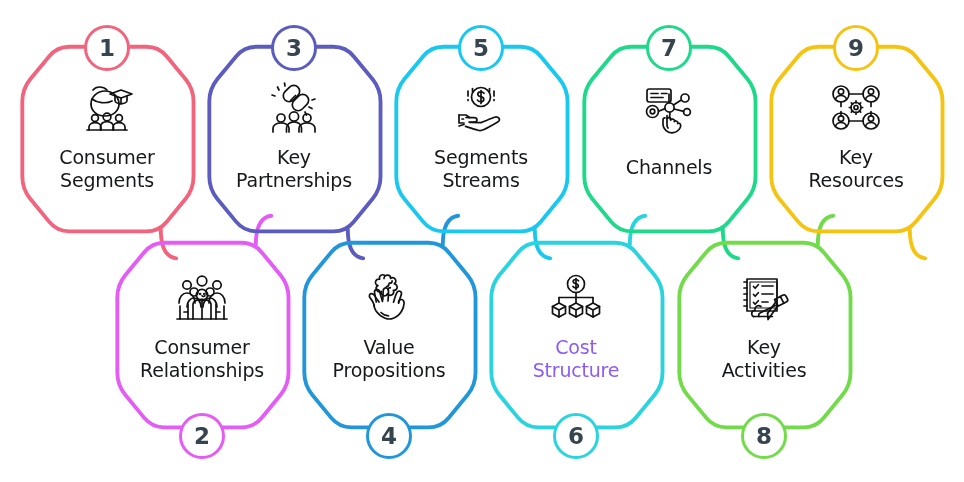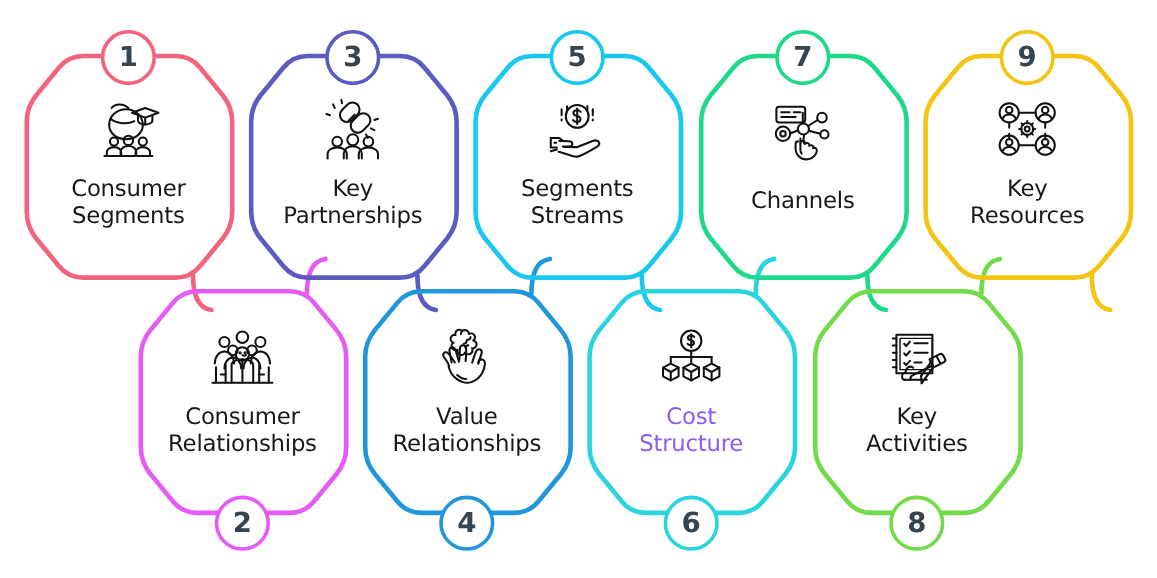--- a/index.html
+++ b/index.html
@@ -148,21 +148,21 @@
       <path d="M28 18c0-1.3 1-2.3 2.3-2.3"></path>
       <path d="M19 30c-2-3-4-6-5.5-7.5-1.4-1.4-3.3-1.1-4 .3-.6 1.3.2 2.6 1.2 3.8 1.4 1.7 3 4.3 3.6 6.6"></path>
       <path d="M22.5 29.5c-1-3.3-2.2-7.2-2.8-9.6-.5-2-2.3-2.8-3.6-2.3-1.3.5-1.8 1.9-1.5 3.4.4 2.4 1.3 6.5 1.7 9"></path>
       <path d="M28 29c.3-3.5.6-7.8.5-10.2-.1-2-1.6-3.2-3-3-1.4.2-2.2 1.4-2.3 3-.1 2.5-.3 6.6-.4 9.2"></path>
       <path d="M33.5 30.2c1-3.3 2.2-7.2 3.2-9.3.8-1.8 2.6-2.2 3.7-1.5 1.1.7 1.3 2.1.8 3.5-.8 2.3-2 6-2.6 8.3"></path>
       <path d="M13.8 33.5c.6 2.2 1.4 4.4 2.6 6 2.3 3.1 5.6 5.5 8.8 6.7 2.6 1 5.6 1 8.2 0 3.4-1.3 6.4-3.9 8.3-7.2 1.4-2.4 2.2-5 2.4-7.6.2-2.2-1-3.8-2.6-3.9-1.5-.1-2.7 1-3 2.6"></path>
       <path d="M21 40.5c2 2 4.6 3.3 7.5 3.3"></path>
     </svg>
       </div>
       <div class="label" style="color: rgb(23, 24, 26); top: 92px;">Value
-Relationships</div>
+Propositions</div>
     </div>
     <div class="hexwrap" style="left: 392px; top: 48px; width: 178px; height: 192px;">
       <svg class="hexsvg" width="238" height="252" viewBox="-6 -34 238 262" style="left: -6px; top: -34px;">
         <path d="M 27.8 10.1 Q 36.0 0.0 49.0 0.0 L 129.0 0.0 Q 142.0 0.0 150.2 10.1 L 169.8 33.9 Q 178.0 44.0 178.0 57.0 L 178.0 135.0 Q 178.0 148.0 169.8 158.1 L 150.2 181.9 Q 142.0 192.0 129.0 192.0 L 49.0 192.0 Q 36.0 192.0 27.8 181.9 L 8.2 158.1 Q 0.0 148.0 0.0 135.0 L 0.0 57.0 Q 0.0 44.0 8.2 33.9 Z" fill="none" stroke="#18C8F0" stroke-width="4" stroke-linejoin="round" stroke-linecap="round"></path>
         <path d="M 144 190 q 0 28 16 30" fill="none" stroke="#18C8F0" stroke-width="4" stroke-linecap="round"></path>
       </svg>
       <div class="badge" style="border-color: rgb(24, 200, 240); color: rgb(54, 68, 79); left: 66px; top: -23px;">5</div>
       <div class="icon" style="top: 32px;">
     <svg width="62" height="52" viewBox="0 0 62 52" fill="none" stroke="#111" stroke-width="1.7" stroke-linecap="round" stroke-linejoin="round">
       <circle cx="31" cy="14" r="9.5"></circle>

